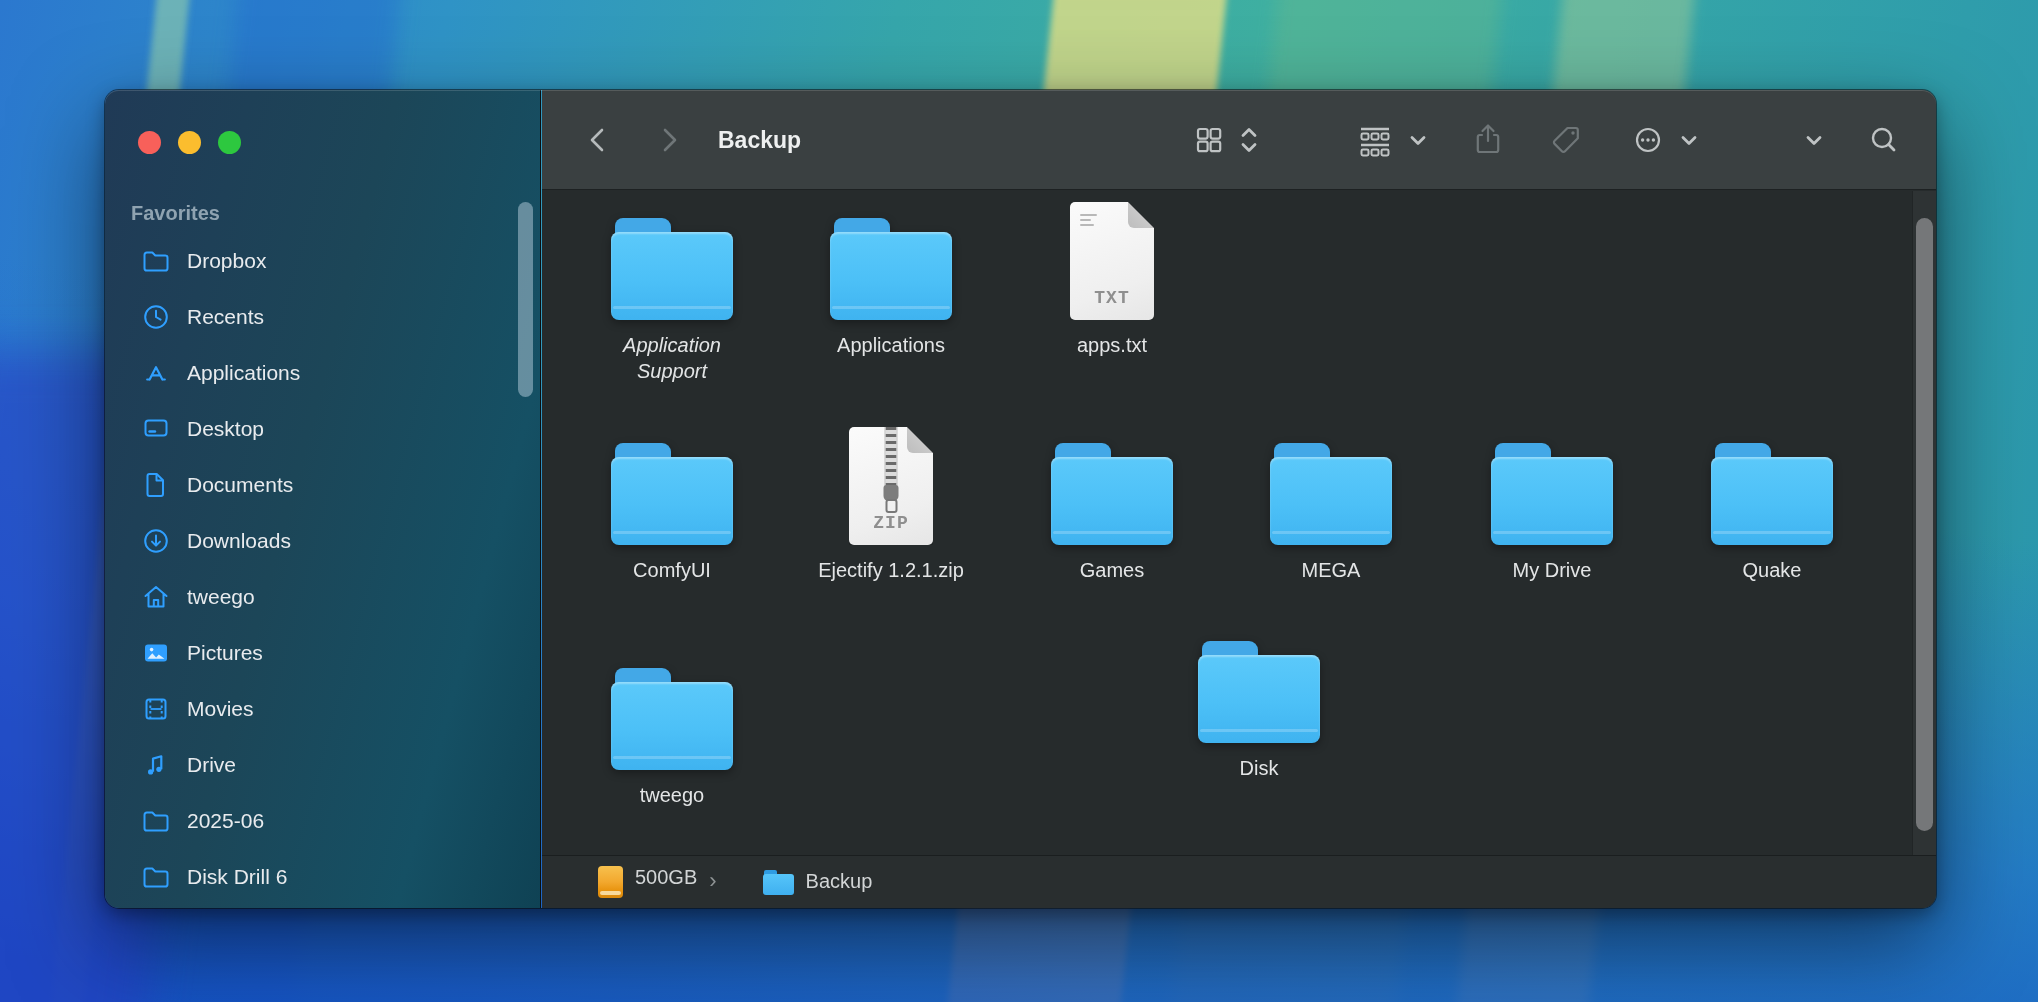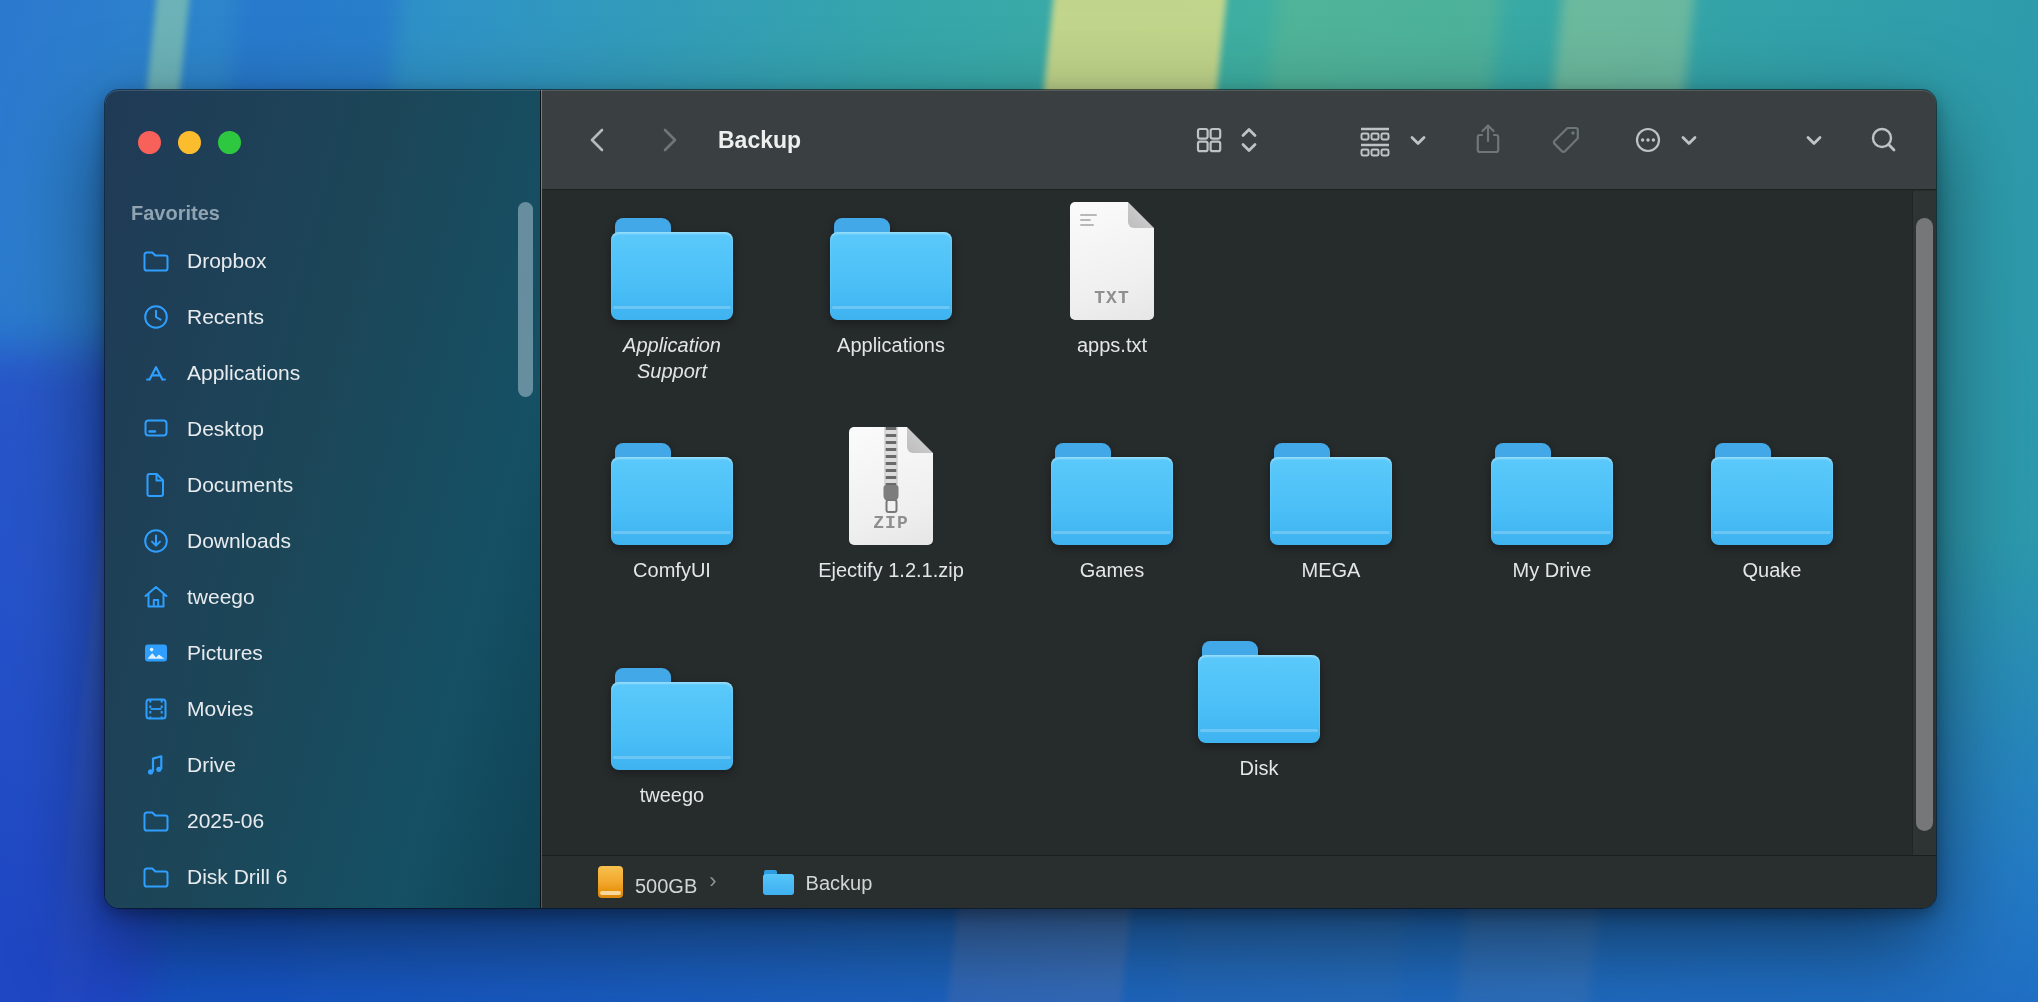--- a/index.html
+++ b/index.html
@@ -93,21 +93,21 @@
   
   .scroll-track { position:absolute; right:0; top:101px; width:24px; height:664px;
     background:#2e3334; border-left:1px solid #212526; }
   .scroll-thumb { position:absolute; left:3px; top:27px; width:17px; height:613px;
     border-radius:9px; background:#757779; }
 
   
   .pathbar { position:absolute; left:0; bottom:0; width:100%; height:53px;
     background:#292e2f; border-top:1px solid #1a1e1f;
     display:flex; align-items:center; padding-left:22px; }
-  .pb-seg { display:flex; align-items:flex-end;padding-left:34px; }
+  .pb-seg { display:flex; align-items:flex-start;padding-left:34px; }
   .pb-label { font-size:20px; color:#d2d5d6; margin-left:12px; }
   .pb-sep { font-size:22px; color:#8e9394; margin:0 12px 2px 12px; }
   .drive-ic { position:relative; width:25px; height:32px; border-radius:4px;
     background:linear-gradient(180deg,#f7c14e 0%,#f2a82e 50%,#e8930e 78%,#d9880c 100%); }
   .drive-ic::after { content:""; position:absolute; left:2px; right:2px; bottom:3px; height:4px;
     background:#f8d99b; border-radius:2px; }
   .pb-folder { position:relative; width:31px; height:25px; }
   .pb-folder .t { position:absolute; left:1px; top:0; width:13px; height:7px; border-radius:2px 2px 0 0; background:#2f9ce2; }
   .pb-folder .b { position:absolute; left:0; top:4px; right:0; bottom:0; border-radius:3px;
     background:linear-gradient(180deg,#56c5f9,#3fb0f0); }

